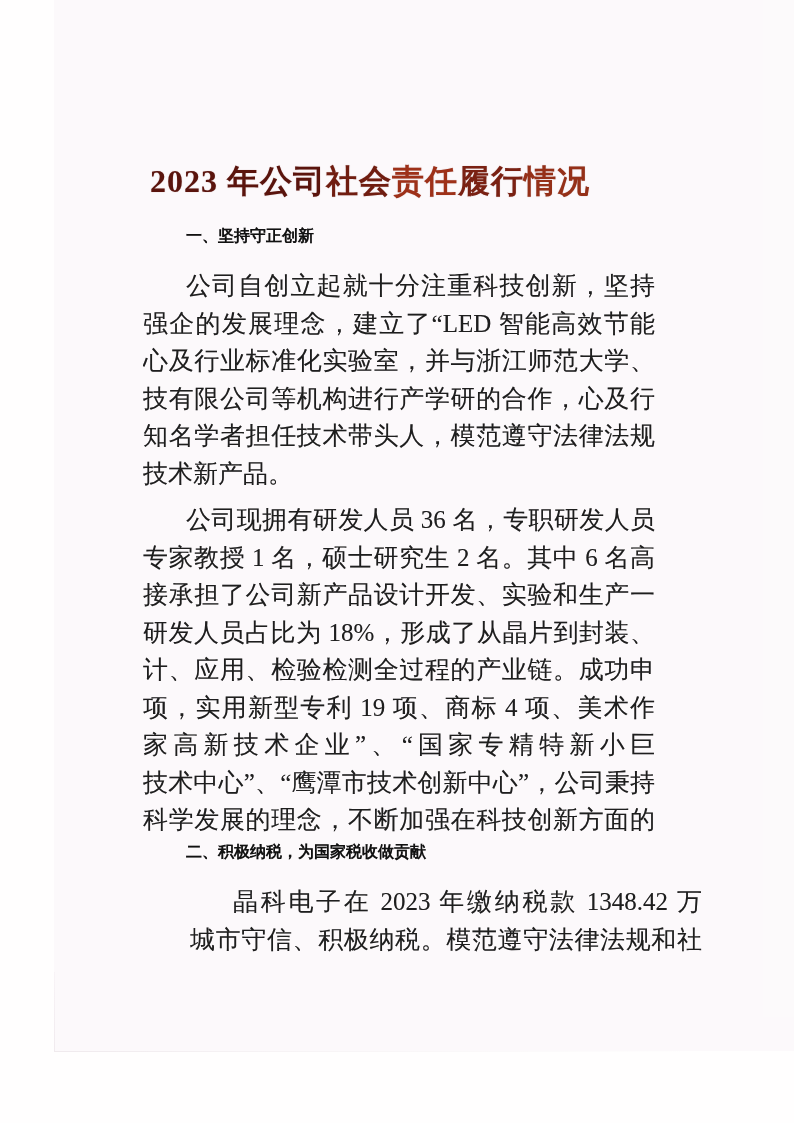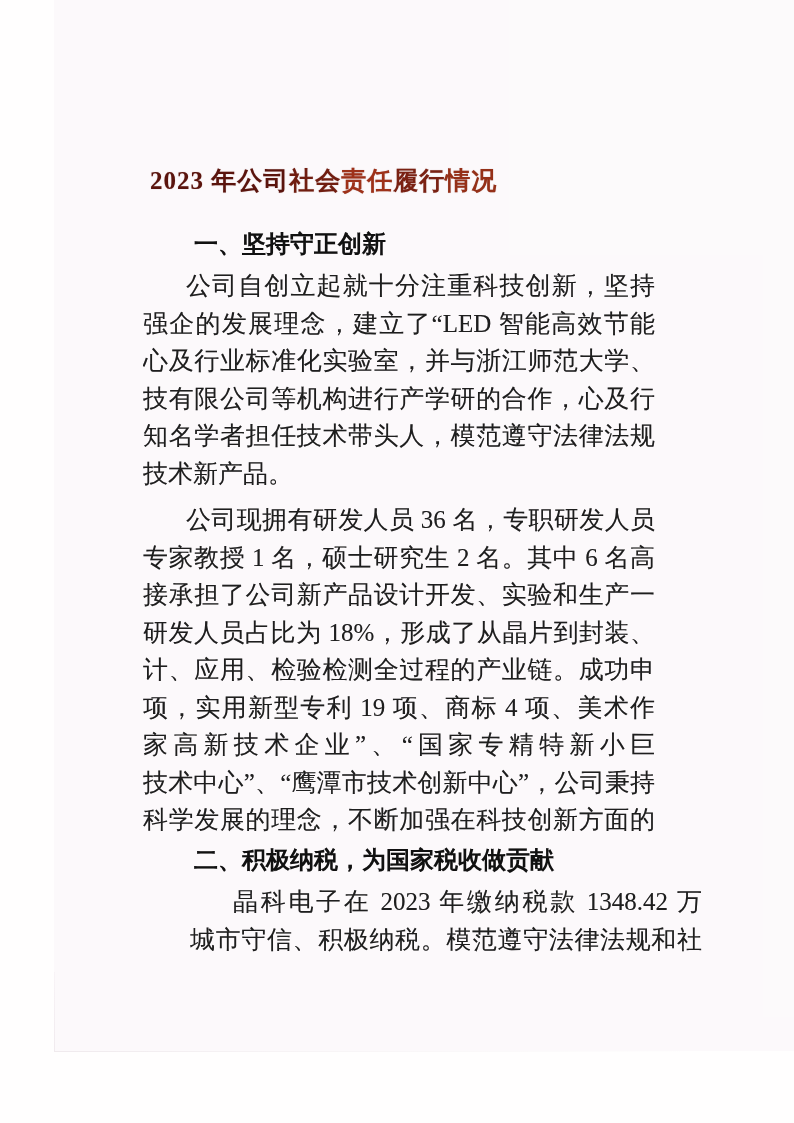--- a/index.html
+++ b/index.html
@@ -21,28 +21,28 @@
     background:linear-gradient(90deg,#e9e1e6 0%,#f3eef1 30%,rgba(243,238,241,0) 90%);
     opacity:.7;pointer-events:none;
   }
   .edge-v{
     position:absolute;left:54px;top:972px;width:1px;height:79px;
     background:linear-gradient(#f6f0f4,#e9e1e6);
     opacity:.6;pointer-events:none;
   }
   .title{
     position:absolute;left:150px;top:163px;margin:0;
-    font-size:25px;line-height:36px;font-weight:700;
+    font-size:32px;line-height:36px;font-weight:700;
     letter-spacing:1px;white-space:nowrap;
     text-shadow:0 0 1px rgba(96,24,14,.35);
   }
   .h{
-    position:absolute;left:186px;margin:8px;
+    position:absolute;left:186px;margin:0;
     font-family:"Liberation Sans","DejaVu Sans",sans-serif;
-    font-size:24px;line-height:28px;font-weight:700;
+    font-size:16px;line-height:28px;font-weight:700;
     color:#111111;white-space:nowrap;
     text-shadow:0 0 .5px rgba(0,0,0,.35);
   }
   .h1pos{top:222px;}
   .h2pos{top:838px;text-align:right;}
   .para{
     position:absolute;left:143px;width:512px;
     color:#1e1e1e;font-size:25px;
     text-shadow:0 0 .4px rgba(0,0,0,.3);
   }

